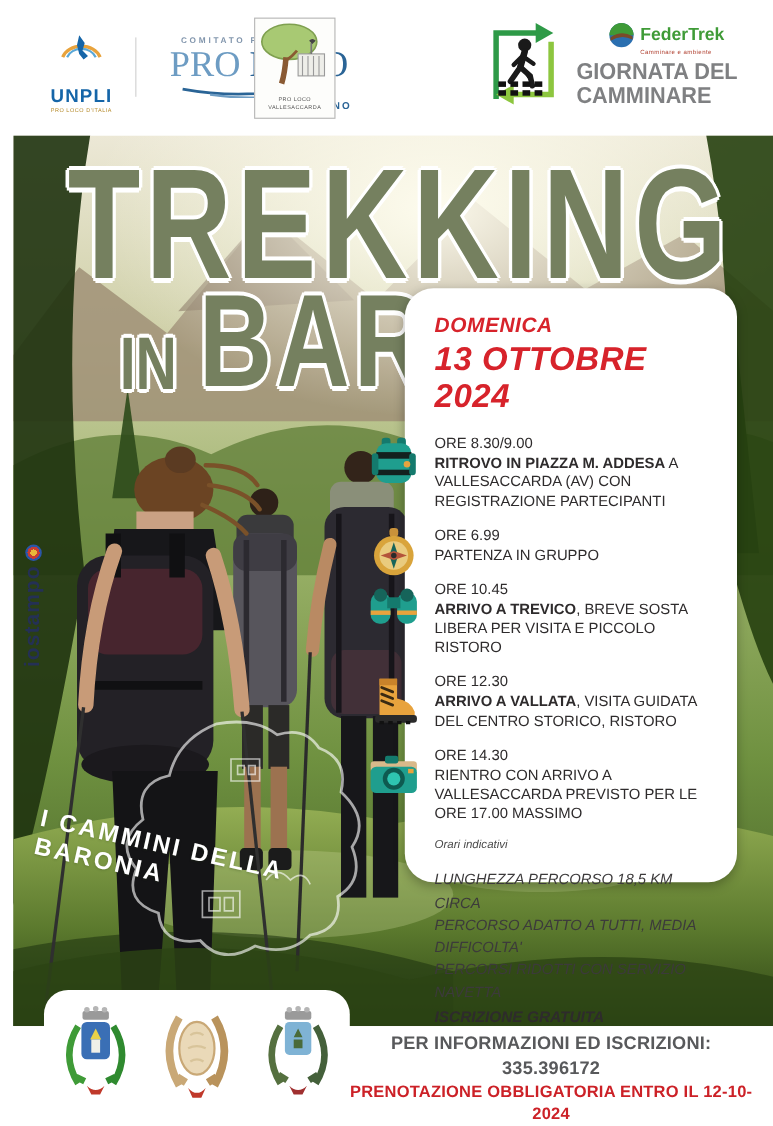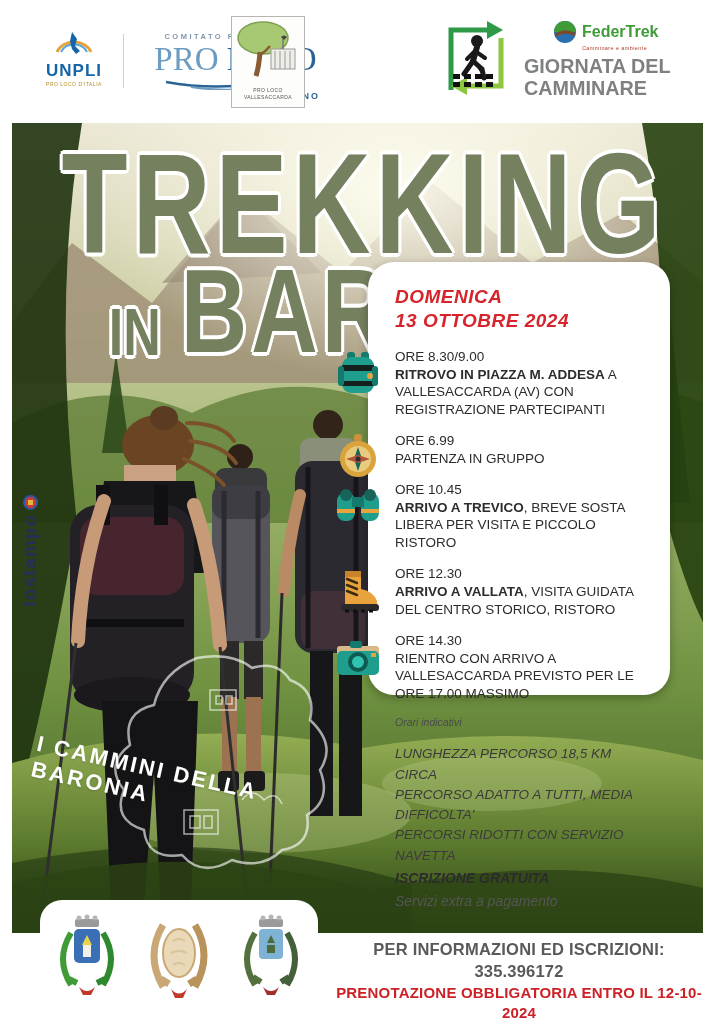--- a/index.html
+++ b/index.html
@@ -1,21 +1,21 @@
 <!DOCTYPE html>
 <html><head>
 <meta charset="utf-8">
 <style>
   html,body{margin:0;padding:0;background:#9a9a9a;font-family:"Liberation Sans",sans-serif;}
   .poster{position:relative;width:703px;height:1024px;margin:0 auto;background:#ffffff;overflow:hidden;}
 
   
   .hdr{position:absolute;top:0;left:0;width:703px;height:123px;background:#fff;z-index:10;}
   .unpli{position:absolute;left:30px;top:26px;width:88px;text-align:center;}
-  .unpli-name{font-size:17px;font-weight:800;color:#1565a8;letter-spacing:1px;margin-top:1px;}
+  .unpli-name{font-size:17px;font-weight:800;color:#1565a8;letter-spacing:1px;margin-top:17px;}
   .unpli-sub{font-size:5px;color:#b58a2a;letter-spacing:.5px;}
   .hdr-divider{position:absolute;left:123px;top:34px;width:1px;height:54px;background:#cfcfcf;}
   .plav{position:absolute;left:133px;top:32px;width:205px;text-align:center;}
   .plav-com{font-size:7.5px;letter-spacing:2.5px;color:#8296ad;font-weight:600;}
   .plav-main{font-family:"Liberation Serif",serif;font-size:33px;line-height:1;margin-top:2px;}
   .plav-pro{color:#6d9cc3;}
   .plav-loco{color:#2a6496;}
   .plav-av{font-size:9px;letter-spacing:2px;color:#2a6496;text-align:right;padding-right:18px;margin-top:-3px;font-weight:600;}
   .treebox{position:absolute;left:231px;top:16px;width:72px;height:90px;border:1px solid #b5b5b5;background:#fdfdfb;text-align:center;}
   .tree-caption{font-size:5px;color:#555;letter-spacing:.4px;line-height:1.3;}
@@ -43,37 +43,37 @@
   .mark-circle{width:15px;height:15px;border-radius:50%;margin:0 auto 4px auto;
     background:radial-gradient(circle,#e8b93a 0 28%,#c53c34 28% 52%,#2a56a8 52% 74%,#1d2b4f 74% 100%);}
   .mark-text{writing-mode:vertical-rl;transform:rotate(180deg);font-weight:800;color:#243055;font-size:19px;letter-spacing:1px;margin:0 auto;}
 
   
   .mapline{position:absolute;left:80px;top:527px;z-index:2;opacity:.62;}
   .cammini{position:absolute;left:28px;top:608px;width:330px;z-index:3;transform:rotate(12.5deg);transform-origin:left top;
     color:#ffffff;font-weight:900;font-size:22px;letter-spacing:2.5px;text-shadow:0 1px 2px rgba(40,60,20,.25);}
 
   
-  .panel{position:absolute;left:368px;top:262px;width:302px;height:433px;background:#fff;border-radius:26px;z-index:6;
+  .panel{position:absolute;left:368px;top:262px;width:302px;height:540px;background:#fff;border-radius:26px;z-index:6;
     box-shadow:0 3px 10px rgba(0,0,0,.28);padding:24px 26px 0 27px;box-sizing:border-box;}
   .p-day{color:#d7232b;font-style:italic;font-weight:800;font-size:19px;letter-spacing:.5px;}
-  .p-date{color:#d7232b;font-style:italic;font-weight:800;font-size:19px;letter-spacing:.5px;margin:2px 0 16px 0;}
+  .p-date{color:#d7232b;font-style:italic;font-weight:800;font-size:30px;letter-spacing:.5px;margin:2px 0 16px 0;}
   .sched-item{position:relative;margin-bottom:14px;font-size:13.5px;color:#2e2b2c;line-height:1.3;}
   .sched-icon{position:absolute;left:-62px;top:0;width:50px;height:50px;}
   .s-bold{font-weight:800;}
   .p-note{font-size:10.5px;font-style:italic;color:#4a4a4a;margin:2px 0 0 0;}
   .p-details{margin-top:16px;font-size:13.5px;font-style:italic;color:#3c3a3b;line-height:1.5;}
   .p-free{font-weight:800;font-style:italic;font-size:14px;color:#2e2b2c;margin-top:2px;}
   .p-extra{font-style:italic;font-size:14px;color:#555;margin-top:2px;}
 
   
   .footer-band{position:absolute;top:933px;left:0;width:703px;height:91px;background:#fff;z-index:7;}
   .crest-panel{position:absolute;left:40px;top:900px;width:278px;height:124px;background:#fff;border-radius:22px 22px 0 0;z-index:8;
     display:flex;justify-content:center;align-items:flex-start;gap:20px;padding-top:13px;box-sizing:border-box;}
-  .footer-text{position:absolute;left:335px;top:938px;width:368px;text-align:center;z-index:9;line-height:1.35;}
+  .footer-text{position:absolute;left:317px;top:938px;width:368px;text-align:center;z-index:9;line-height:1.35;}
   .f-info{font-size:16.5px;font-weight:800;color:#58595b;letter-spacing:.2px;}
   .f-book{font-size:15px;font-weight:800;color:#cc2127;letter-spacing:.2px;}
 </style>
 </head>
 <body>
 
 <div class="poster">
 
   <div class="hdr">
 

